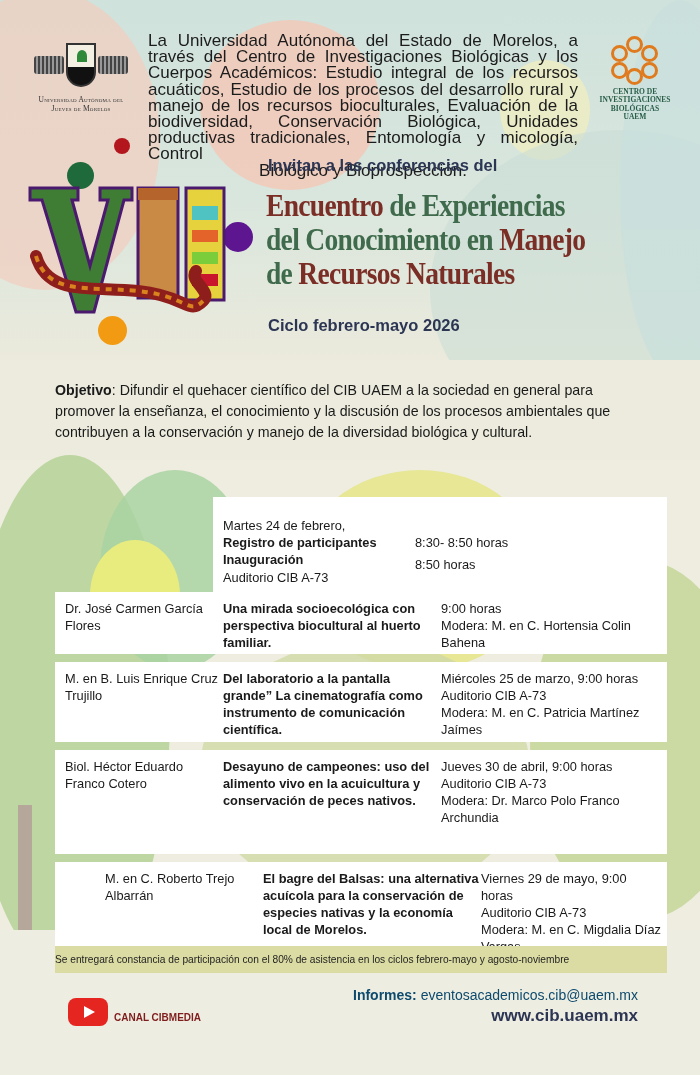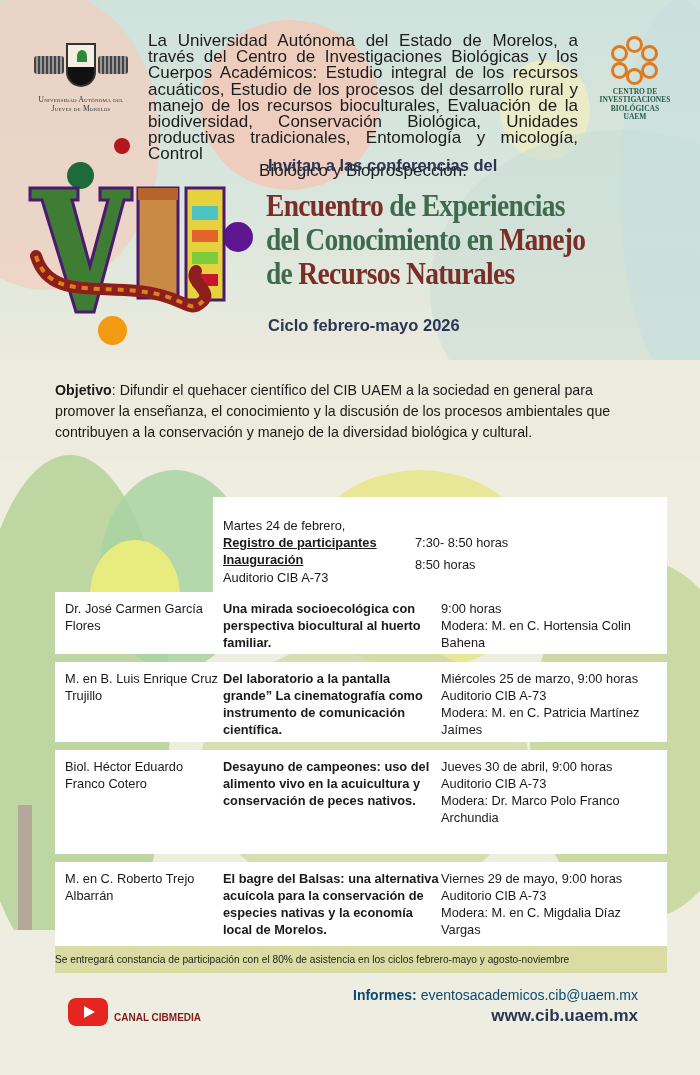--- a/index.html
+++ b/index.html
@@ -67,21 +67,21 @@
   
   .program { position: absolute; left: 55px; top: 497px; width: 612px; z-index: 2; }
   .row { background: #fff; position: relative; display: flex; font-size: 12.8px; line-height: 17px; color: #1a1a1a; }
   .row + .row { margin-top: 8px; }
   .row.first { margin-left: 158px; width: 454px; padding: 20px 0 6px 10px; display: block; min-height: 80px; }
   .c1 { width: 168px; padding: 8px 0 0 10px; }
   .c2 { width: 218px; padding: 8px 0 0 0; font-weight: bold; }
   .c3 { flex: 1; padding: 8px 6px 0 0; }
   .first .l { display: block; }
   .first .line { display: flex; }
-  .first .line .left { width: 192px; text-decoration: underline; }
+  .first .line .left { width: 192px; }
   .first .bold { font-weight: bold; }
 
   .notice { position: absolute; left: 55px; top: 946px; width: 612px; height: 27px; z-index: 2;
     background: #dbdca3; font-size: 10.2px; line-height: 27px; color: #1e1e1e; }
 
   .yt { position: absolute; left: 68px; top: 998px; width: 40px; height: 28px; background: #e52520;
     border-radius: 8px; z-index: 2; }
   .yt::after { content: ""; position: absolute; left: 16px; top: 8px; border-left: 11px solid #fff;
     border-top: 6px solid transparent; border-bottom: 6px solid transparent; }
   .canal { position: absolute; left: 114px; top: 1012px; font-size: 10px; font-weight: bold; color: #7f1d1d; z-index: 2; }
@@ -178,21 +178,21 @@
 <div class="ciclo">Ciclo febrero-mayo 2026</div>
 
 <p class="objetivo"><b>Objetivo</b><span>: Difundir el quehacer científico del CIB UAEM a la sociedad en general para promover la enseñanza, el conocimiento y la discusión de los procesos ambientales que contribuyen a la conservación y manejo de la diversidad biológica y cultural.</span></p>
 
 <div class="program">
 
   <div class="row first">
     <div class="l">Martes 24 de febrero,</div>
     <div class="line">
       <span class="left bold">Registro de participantes</span>
-      <span>7:30- 8:50 horas</span>
+      <span>8:30- 8:50 horas</span>
     </div>
     <div class="line">
       <span class="left bold">Inauguración</span>
       <span style="margin-top:5px">8:50 horas</span>
     </div>
     <div class="l" style="margin-top:-4px">Auditorio CIB A-73</div>
   </div>
 
   <div class="row" style="margin-top:0;height:62px;">
     <div class="c1">Dr. José Carmen García Flores</div>
@@ -216,21 +216,21 @@
   <div class="row" style="height:104px;">
     <div class="c1">Biol. Héctor Eduardo Franco Cotero</div>
     <div class="c2">Desayuno de campeones: uso del alimento vivo en la acuicultura y conservación de peces nativos.</div>
     <div class="c3">
       <div>Jueves 30 de abril, 9:00 horas</div>
       <div>Auditorio CIB A-73</div>
       <div>Modera: Dr. Marco Polo Franco Archundia</div>
     </div>
   </div>
 
-  <div class="row" style="height:98px;">
+  <div class="row" style="height:98px;padding-left:40px;">
     <div class="c1">M. en C. Roberto Trejo Albarrán</div>
     <div class="c2">El bagre del Balsas: una alternativa acuícola para la conservación de especies nativas y la economía local de Morelos.</div>
     <div class="c3">
       <div>Viernes 29 de mayo, 9:00 horas</div>
       <div>Auditorio CIB A-73</div>
       <div>Modera: M. en C. Migdalia Díaz Vargas</div>
     </div>
   </div>
 </div>
 

